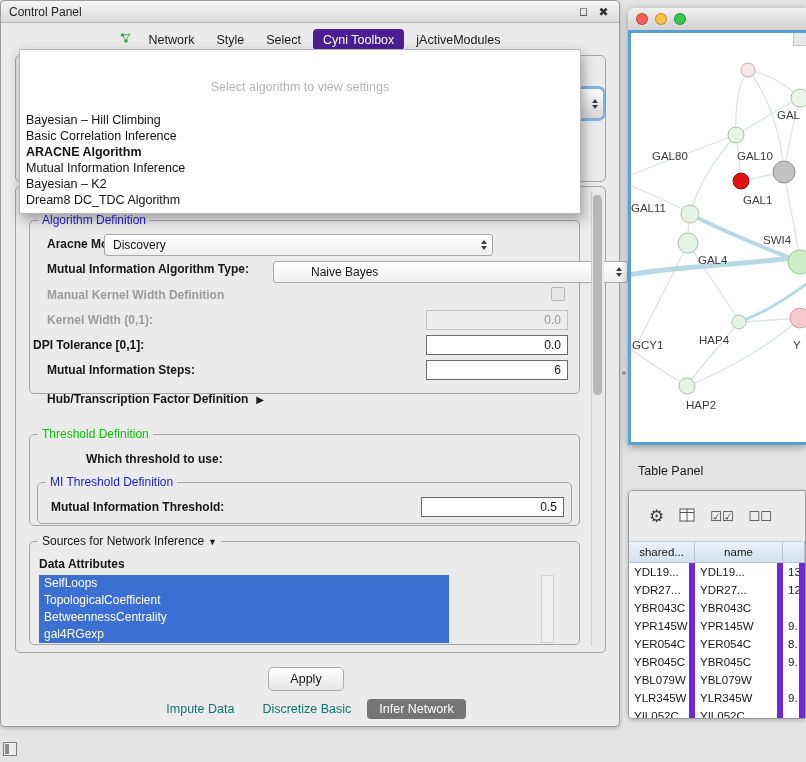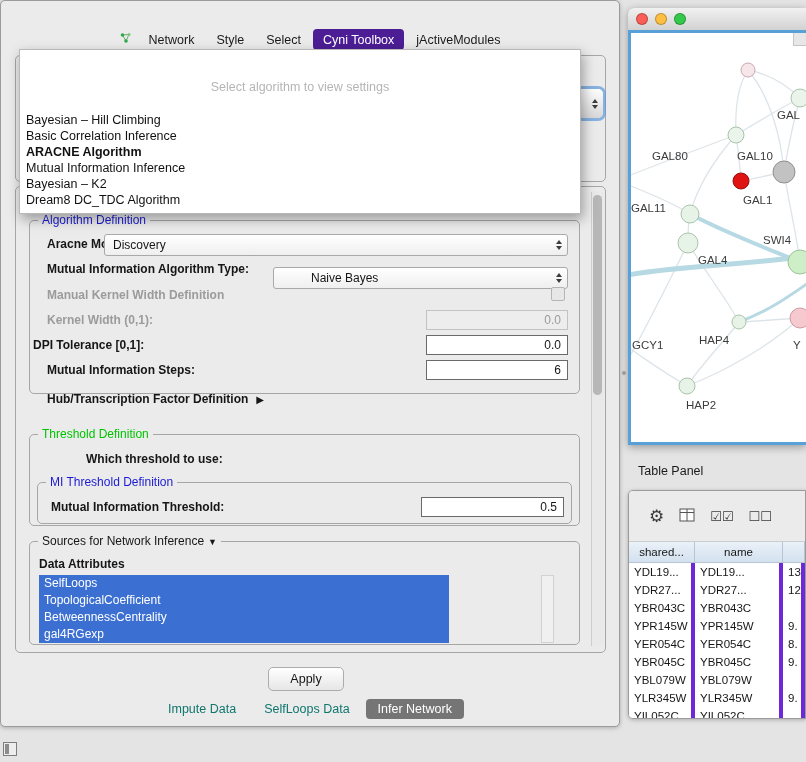--- a/index.html
+++ b/index.html
@@ -76,33 +76,39 @@
   #table-window{left:628px;top:490px;width:178px;height:229px;border-radius:5px 0 0 5px;overflow:hidden;}
   .ttoolbar{height:50px;display:flex;align-items:center;gap:15px;padding-left:20px;background:#ebebeb;border-bottom:1px solid #cccccc;}
   .tool{color:#3a3a3a;}
   .gear{font-size:17px;}
   .checks span{font-size:13px;letter-spacing:-1px;margin-right:1px;}
   .ttable{position:absolute;left:0;top:51px;right:0;bottom:0;background:#fff;}
   .thead{display:flex;}
   .th{background:linear-gradient(#eaf1f9,#d3e1ef);border-right:1px solid #b6c4d3;border-bottom:1px solid #b6c4d3;
       height:21px;line-height:21px;text-align:center;font-size:11.5px;box-sizing:border-box;overflow:hidden;white-space:nowrap;}
   .trow{display:flex;height:18px;line-height:18px;font-size:11.5px;}
-  .tcell{padding-left:5px;border-right:4px solid #6d28d9;overflow:hidden;white-space:nowrap;box-sizing:border-box;}
+  .tcell{padding-left:5px;border-right:6px solid #6d28d9;overflow:hidden;white-space:nowrap;box-sizing:border-box;}
   .c0{width:66px;}.c1{width:88px;}.c2{flex:1;}
   
   #splitter-dot{position:absolute;left:622px;top:371px;width:4px;height:4px;border-radius:50%;background:#9a9a9a;}
   #corner-icon{position:absolute;left:3px;top:742px;width:14px;height:14px;border:1px solid #7d7d7d;background:#ededed;box-sizing:border-box;}
   #corner-icon .ci-inner{position:absolute;left:1px;top:1px;width:4px;height:10px;background:#8c8c8c;}
 </style>
 </head>
 <body>
 
 <div class="screen">
 
   <div class="window" id="control-panel">
+    <div class="titlebar">
+      <span>Control Panel</span>
+      <span class="spacer"></span>
+      <span class="tb-icon">◻</span>
+      <span class="tb-icon tb-close">✖</span>
+    </div>
 
     <div class="cp-tabs">
       <div class="cp-tab">
         <span><svg width="12" height="12" viewBox="0 0 12 12">
               <path d="M2.5,3 L9,2.5 L6,9 Z" stroke="#57a05c" fill="none" stroke-width="0.9"></path>
               <circle cx="2.5" cy="3" r="1.8" fill="#2da84c"></circle>
               <circle cx="9" cy="2.5" r="1.6" fill="#7fc97f"></circle>
               <circle cx="6" cy="9" r="1.8" fill="#2da84c"></circle>
             </svg></span>
         <span>Network</span>
@@ -143,30 +149,30 @@
 
     <div class="groupbox" style="left:14px;top:185px;width:591px;height:467px;">
       <span class="gtitle">Cyni Algorithm Settings</span>
     </div>
 
     <div class="groupbox" style="left:28px;top:219px;width:551px;height:174px;">
       <span class="gtitle t-blue" style="color: rgb(27, 27, 209);">Algorithm Definition</span>
     </div>
 
     <div class="flabel" style="left:46px;top:236px;">Aracne Mode:</div>
-    <div class="combo" style="left:103px;top:233px;width:464px;">
+    <div class="combo" style="left:103px;top:233px;width:389px;">
       <span>Discovery</span>
       <span class="spin">
           <span class="arr-up"></span>
           <span class="arr-dn"></span>
         </span>
     </div>
 
     <div class="flabel" style="left:46px;top:261px;">Mutual Information Algorithm Type:</div>
-    <div class="combo" style="left:272px;top:266px;width:295px;padding-left:37px;">
+    <div class="combo" style="left:272px;top:260px;width:355px;padding-left:37px;">
       <span>Naive Bayes</span>
       <span class="spin">
           <span class="arr-up"></span>
           <span class="arr-dn"></span>
         </span>
     </div>
 
     <div class="flabel dis" style="left:46px;top:287px;">Manual Kernel Width Definition</div>
     <div class="checkbox" style="left:550px;top:286px;"></div>
 
@@ -218,21 +224,21 @@
     <div id="settings-scroll">
       <div id="settings-thumb"></div>
     </div>
 
     <div id="apply-btn">
       <span>Apply</span>
     </div>
 
     <div class="bottom-tabs">
       <div class="btab"><span>Impute Data</span></div>
-      <div class="btab"><span>SelfLoops Data</span></div>
+      <div class="btab"><span>Discretize Basic</span></div>
       <div class="btab active"><span>Infer Network</span></div>
     </div>
   </div>
 
   <div id="net-window">
     <div class="mac-titlebar">
       <span class="tl tl-red" style="background: rgb(251, 93, 87);"></span>
       <span class="tl tl-yellow" style="background: rgb(253, 190, 65);"></span>
       <span class="tl tl-green" style="background: rgb(52, 201, 75);"></span>
     </div>

